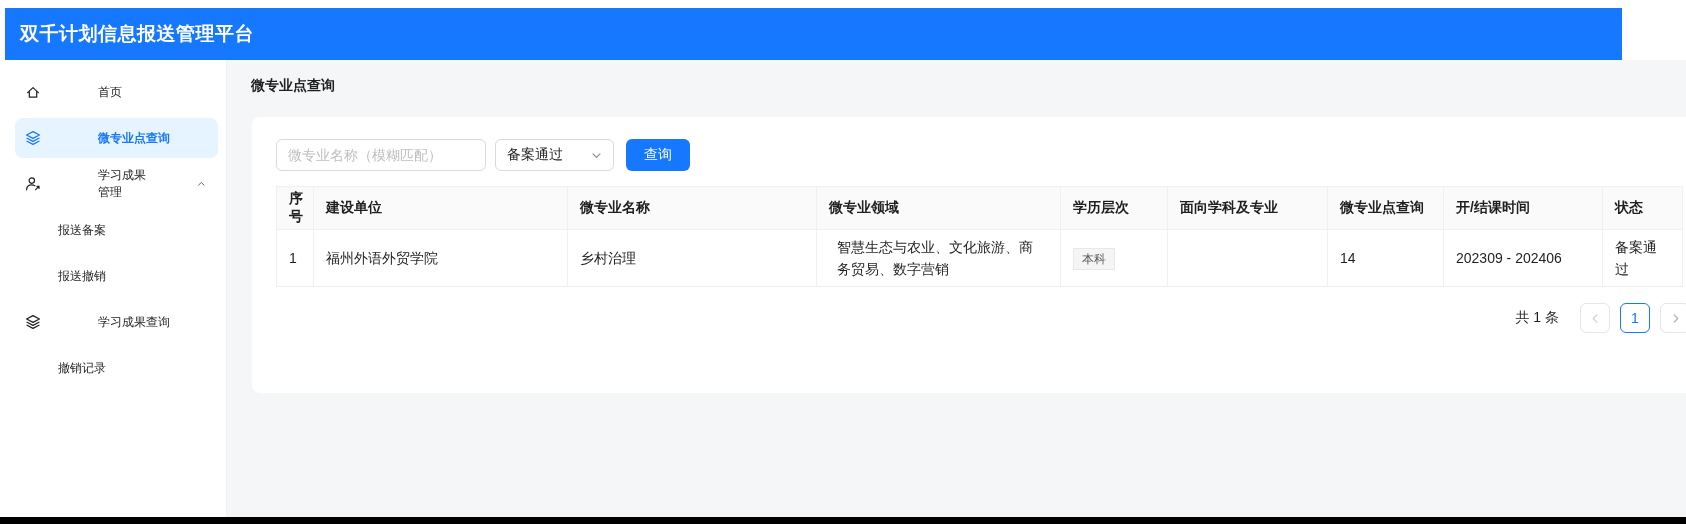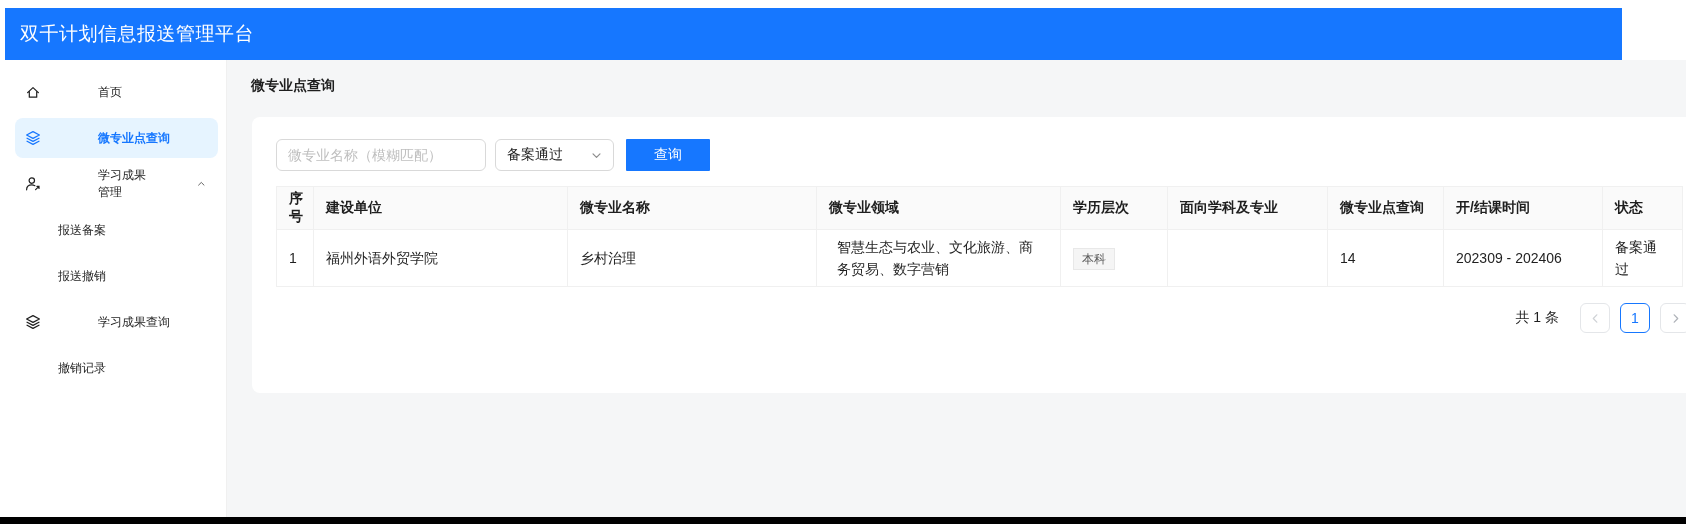--- a/index.html
+++ b/index.html
@@ -3,21 +3,21 @@
 <meta charset="utf-8">
 <style>
   * { margin:0; padding:0; box-sizing:border-box; }
   html,body { width:1686px; height:524px; background:#fff; overflow:hidden;
     font-family:"Liberation Sans","DejaVu Sans",sans-serif; color:rgba(0,0,0,0.88); }
   body { position:relative; }
 
   
   .top-header { position:absolute; left:5px; top:8px; width:1617px; height:52px;
     background:var(--primary,#1677ff); display:flex; align-items:center; padding-left:15px; }
-  .top-header .app-title { color:#fff; font-size:19px; font-weight:400; letter-spacing:.5px; }
+  .top-header .app-title { color:#fff; font-size:19px; font-weight:700; letter-spacing:.5px; }
 
   
   .sidebar { position:absolute; left:5px; top:60px; width:222px; height:457px;
     background:#fff; border-right:1px solid #f0f0f0; padding-top:12px; }
   .menu-item { height:40px; margin:0 8px 6px 10px; border-radius:8px;
     display:flex; align-items:center; padding:0 12px 0 10px; font-size:12px; cursor:pointer;gap:48px; }
   .menu-item .mi-icon { width:16px; height:16px; margin-right:9px; flex:0 0 16px; display:flex; }
   .menu-item.selected { background:var(--selected-bg,#e6f4ff); color:var(--primary,#1677ff); font-weight:600; }
   .menu-item.sub { padding-left:43px; }
   .menu-item .arrow { margin-left:auto; width:12px; height:12px; color:#595959; display:flex; }
@@ -39,22 +39,22 @@
   
   .filters { position:absolute; left:24px; top:22px; display:flex; align-items:center; }
   .txt-input { width:210px; height:32px; border:1px solid #d9d9d9; border-radius:6px;
     padding:0 11px; font-size:14px; color:rgba(0,0,0,0.88); outline:none; margin-right:9px;
     font-family:"Liberation Sans","DejaVu Sans",sans-serif; }
   .txt-input::placeholder { color:#bfbfbf; }
   .select-box { width:119px; height:32px; border:1px solid #d9d9d9; border-radius:6px;
     display:flex; align-items:center; padding:0 11px; font-size:14px; margin-right:12px;
     background:#fff; cursor:pointer; }
   .select-box .sel-arrow { margin-left:auto; width:11px; height:11px; color:#8c8c8c; display:flex; }
-  .btn-primary { width:84px; height:32px; background:var(--primary,#1677ff); color:#fff;
-    border:none; border-radius:1px; font-size:14px; cursor:pointer;
+  .btn-primary { width:64px; height:32px; background:var(--primary,#1677ff); color:#fff;
+    border:none; border-radius:6px; font-size:14px; cursor:pointer;
     font-family:"Liberation Sans","DejaVu Sans",sans-serif; }
 
   
   table.grid { position:absolute; left:24px; top:69px; width:1406px; border-collapse:collapse; table-layout:fixed; }
   .grid th, .grid td { border:1px solid #f0f0f0; font-size:14px; padding:0 12px; vertical-align:middle; }
   .grid th { background:#fafafa; height:43px; font-weight:600; text-align:left; }
   .grid td { height:57px; background:#fff; line-height:22px; }
   .grid .c-center { }
   .grid td.cell-field { padding:0 20px; }
   .tag { display:inline-block; font-size:12px; line-height:18px; padding:1px 8px;

